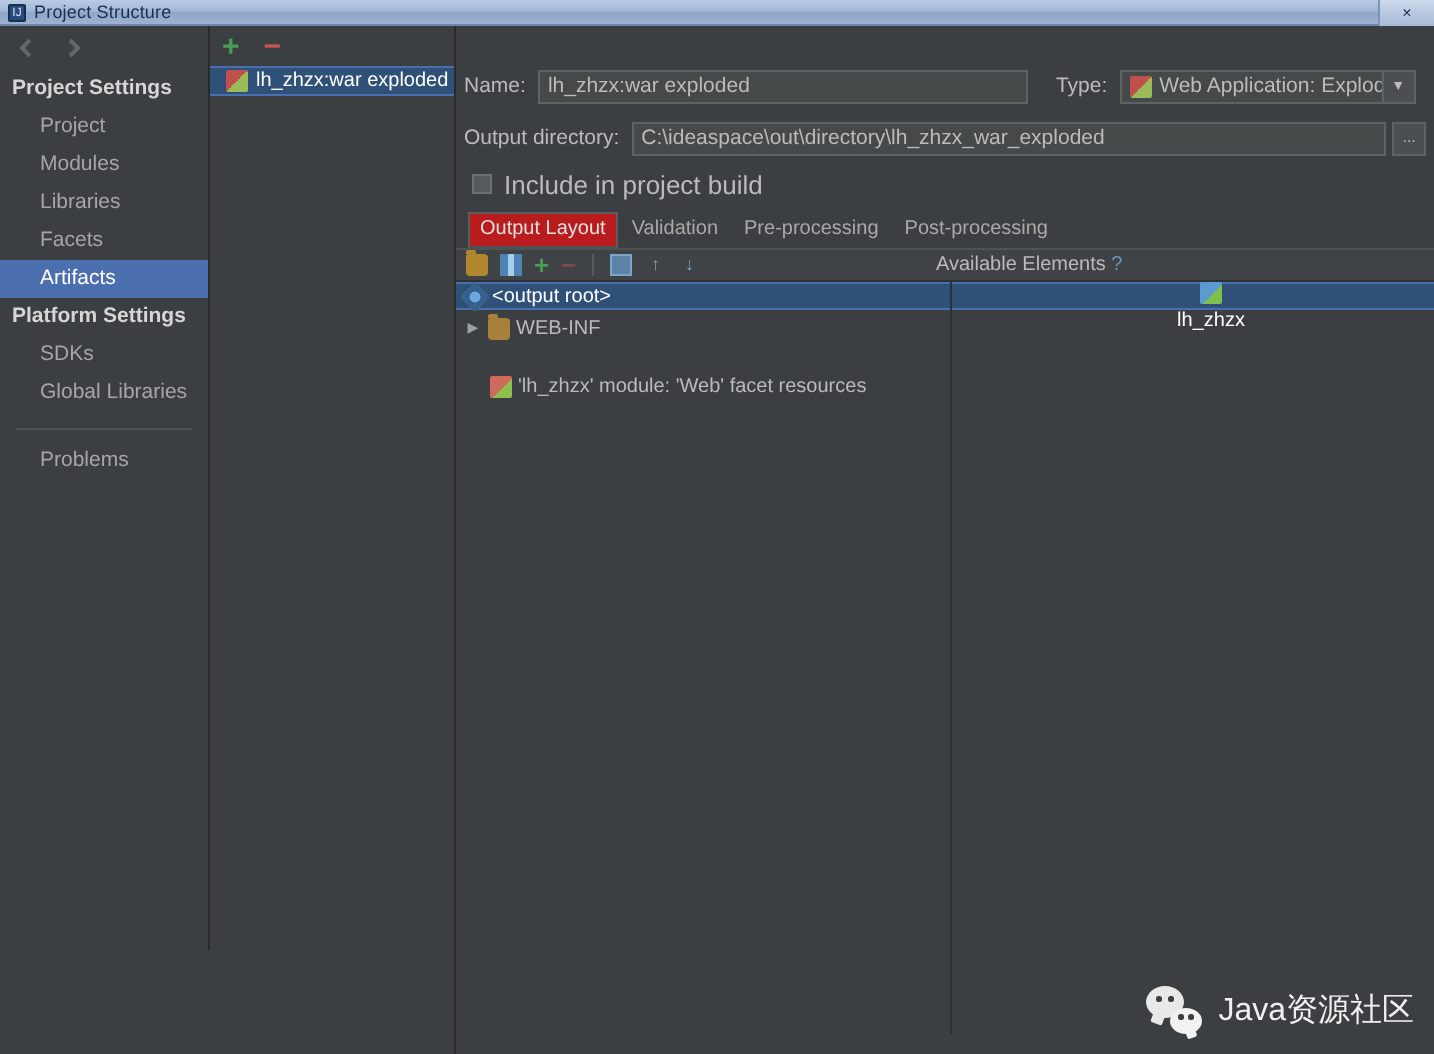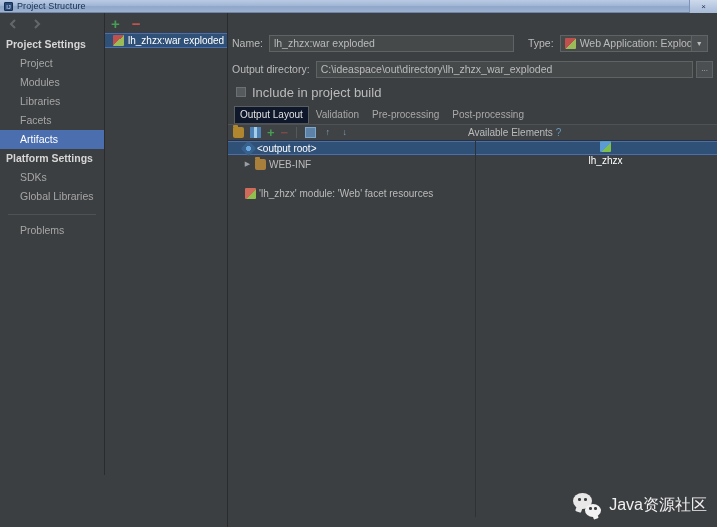--- a/index.html
+++ b/index.html
@@ -113,42 +113,42 @@
   .checkbox-row { display: flex; align-items: center; gap: 6px; height: 18px; padding-left: 8px; margin-top: 4px; }
   .checkbox { width: 10px; height: 10px; background: #555a5c; border: 1px solid #6b7072; }
   .checkbox-label { font-size: 13px; color: #bbbbbb; white-space: nowrap; }
 
   
   .tabs { display: flex; align-items: flex-end; height: 17px; margin-top: 6px; padding-left: 6px; gap: 1px; }
   .tab {
     font-size: 10px; color: #a9a9a9; padding: 2px 5px 2px 5px; line-height: 12px;
     white-space: nowrap; border: 1px solid transparent;
   }
-  .tab.active { background: #0f172a; color: #e0e0e0; border-color: #5a5e60; border-bottom-color: #4e5254; }
+  .tab.active { background: #b91c1c; color: #e0e0e0; border-color: #5a5e60; border-bottom-color: #4e5254; }
 
   
   .tree-toolbar {
     display: flex; align-items: center; height: 17px; background: #3f4345;
     border-top: 1px solid #4e5254; border-bottom: 1px solid #2f3234;
     padding-left: 5px; gap: 6px; position: relative;
   }
   .sep-v { width: 1px; height: 11px; background: #55595b; margin: 0 2px; }
   .avail-label {
     position: absolute; left: 240px; font-size: 10px; color: #bbbbbb; white-space: nowrap;
   }
   .help-q { color: #6897bb; font-size: 10px; }
 
   
   .tree-area { position: relative; height: 376px; background: #3c3f41; }
   .pane-left { position: absolute; left: 0; top: 0; width: 246px; height: 100%; }
   .pane-right { position: absolute; left: 247px; top: 0; right: 0; height: 100%; border-left: 1px solid #2f3234; }
 
   .tree-row {
     display: flex; align-items: center; height: 14px; gap: 3px;
-    font-size: 10px; color: #bbbbbb; white-space: nowrap; padding-left: 15px;
+    font-size: 10px; color: #bbbbbb; white-space: nowrap; padding-left: 4px;
   }
   .tree-row.selected-full {
     background: #2f5178; color: #ffffff;
     border-top: 1px solid #4b6eaf; border-bottom: 1px solid #4b6eaf;
   }
   .expander { width: 9px; color: #9aa0a6; font-size: 7px; text-align: center; }
 
   
   .ic { width: 11px; height: 11px; display: inline-block; position: relative; flex: 0 0 auto; }
   .ic-folder { background: #a8803c; border-radius: 1px 2px 2px 2px; }

